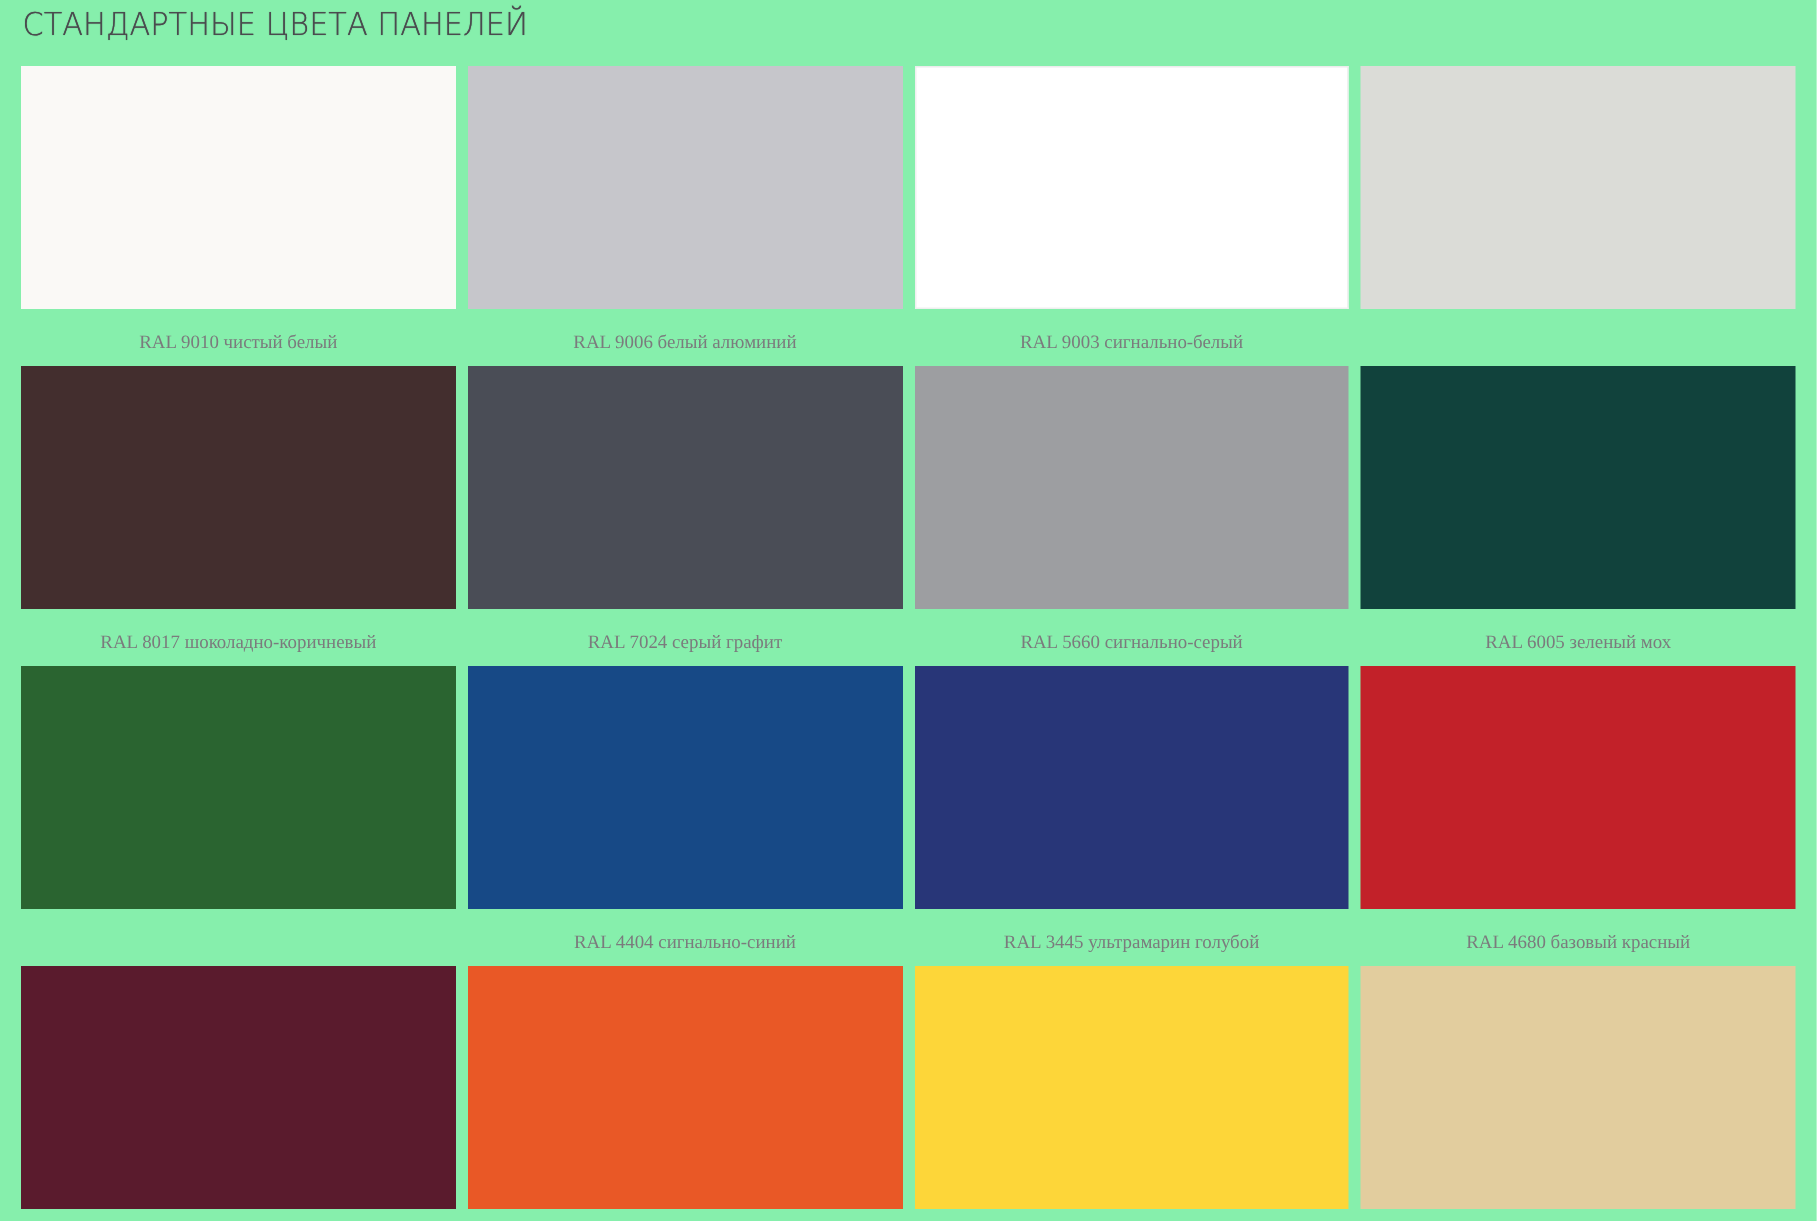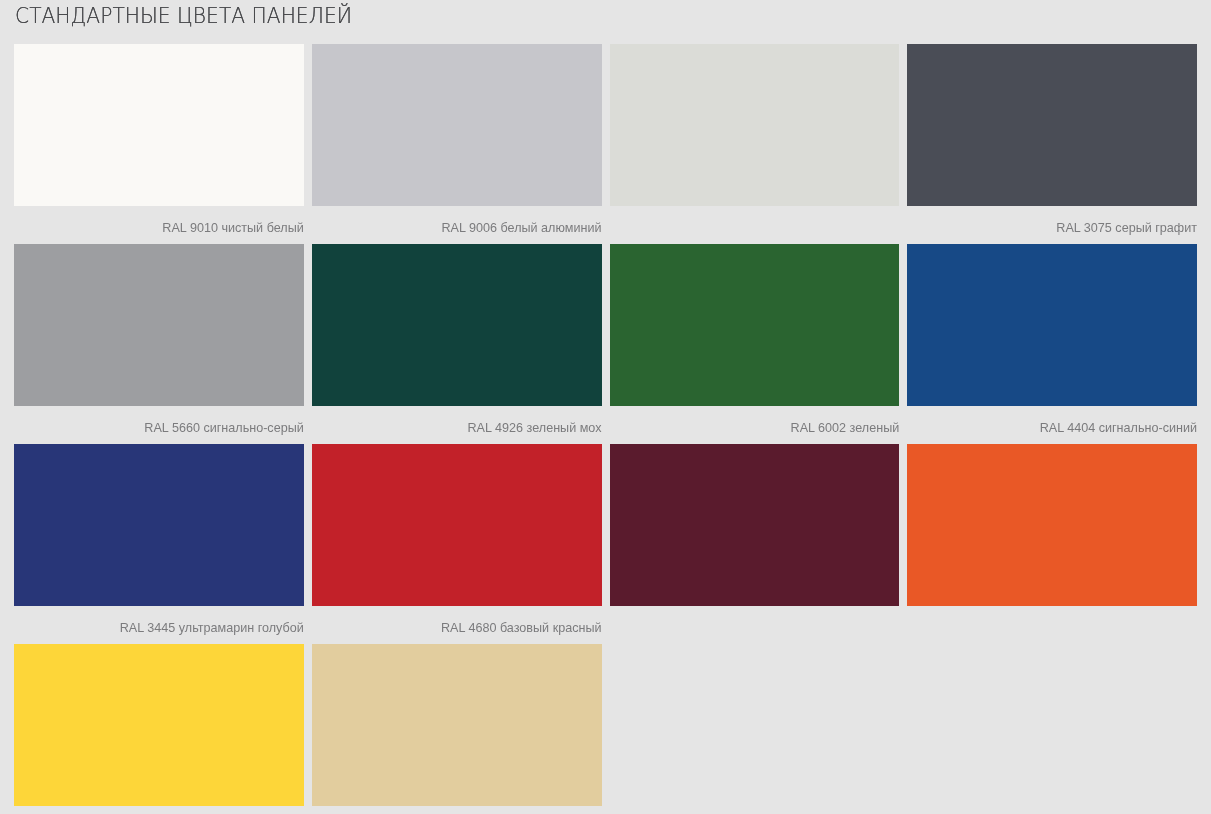--- a/index.html
+++ b/index.html
@@ -63,71 +63,78 @@
   
   .swatch-chip.has-outline {
     box-shadow: inset 0 1px 0 #ececec,
                 inset 1px 0 0 #f0f0f0,
                 inset -1px 0 0 #f0f0f0,
                 inset 0 -1px 0 #efefef;
   }
   .swatch-caption {
     height: 38px;
     line-height: 45px;
-    text-align: right;
-    font-family: Liberation Sans, sans-serif;
+    text-align: center;
+    font-family: Liberation Serif, serif;
     font-size: 12.6px;
     color: #7b7b7d;
     white-space: nowrap;
     transform: translateZ(0);
   }
 </style>
 </head>
 <body>
 
-<div class="page" style="background-color: #e5e5e5;">
+<div class="page" style="background-color: #86efac;">
 
   <h1 class="page-title">СТАНДАРТНЫЕ ЦВЕТА ПАНЕЛЕЙ</h1>
 
   <div class="swatch-grid">
 
     <div class="swatch-cell">
       <div class="swatch-chip" style="background-color: rgb(250, 249, 246);"></div>
       <div class="swatch-caption">RAL 9010 чистый белый</div>
     </div>
 
     <div class="swatch-cell">
       <div class="swatch-chip" style="background-color: rgb(198, 198, 203);"></div>
       <div class="swatch-caption">RAL 9006 белый алюминий</div>
     </div>
 
+    <div class="swatch-cell">
+      <div class="swatch-chip has-outline" style="background-color: rgb(255, 255, 255);"></div>
+      <div class="swatch-caption">RAL 9003 сигнально-белый</div>
+    </div>
 
     <div class="swatch-cell">
       <div class="swatch-chip" style="background-color: rgb(219, 220, 215);"></div>
     </div>
 
+    <div class="swatch-cell">
+      <div class="swatch-chip" style="background-color: rgb(67, 46, 46);"></div>
+      <div class="swatch-caption">RAL 8017 шоколадно-коричневый</div>
+    </div>
 
     <div class="swatch-cell">
       <div class="swatch-chip" style="background-color: rgb(74, 77, 86);"></div>
-      <div class="swatch-caption">RAL 3075 серый графит</div>
+      <div class="swatch-caption">RAL 7024 серый графит</div>
     </div>
 
     <div class="swatch-cell">
       <div class="swatch-chip" style="background-color: rgb(157, 158, 161);"></div>
       <div class="swatch-caption">RAL 5660 сигнально-серый</div>
     </div>
 
     <div class="swatch-cell">
       <div class="swatch-chip" style="background-color: rgb(17, 66, 60);"></div>
-      <div class="swatch-caption">RAL 4926 зеленый мох</div>
+      <div class="swatch-caption">RAL 6005 зеленый мох</div>
     </div>
 
     <div class="swatch-cell">
       <div class="swatch-chip" style="background-color: rgb(42, 100, 48);"></div>
-      <div class="swatch-caption">RAL 6002 зеленый</div>
     </div>
 
     <div class="swatch-cell">
       <div class="swatch-chip" style="background-color: rgb(23, 73, 134);"></div>
       <div class="swatch-caption">RAL 4404 сигнально-синий</div>
     </div>
 
     <div class="swatch-cell">
       <div class="swatch-chip" style="background-color: rgb(40, 54, 120);"></div>
       <div class="swatch-caption">RAL 3445 ультрамарин голубой</div>

